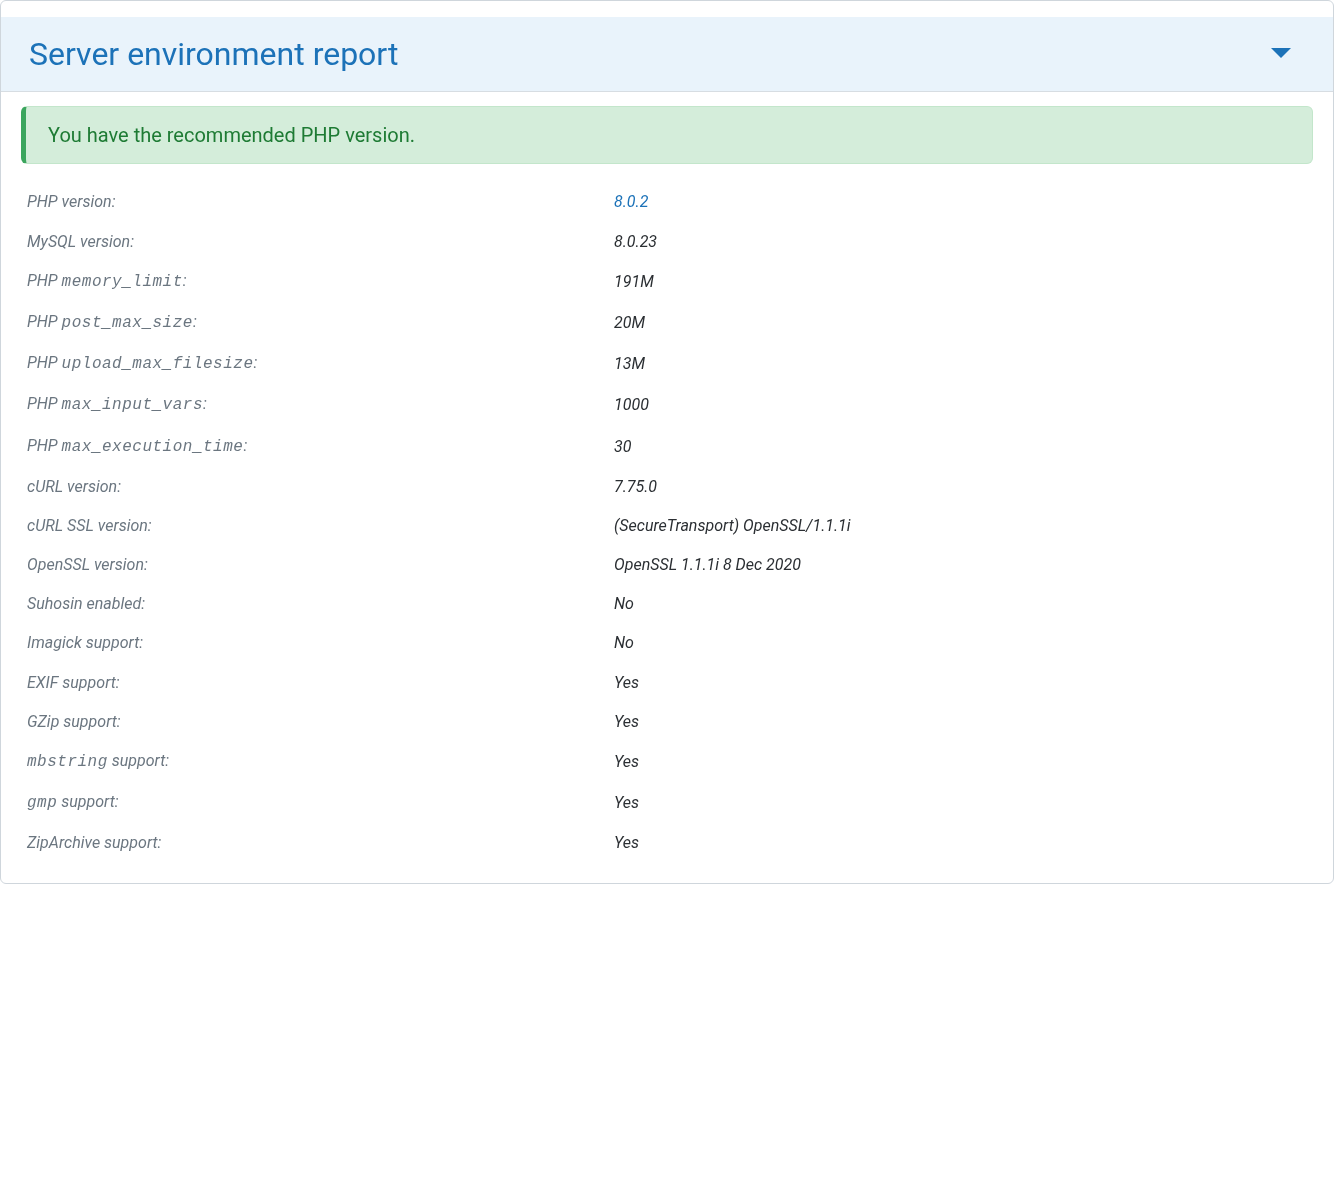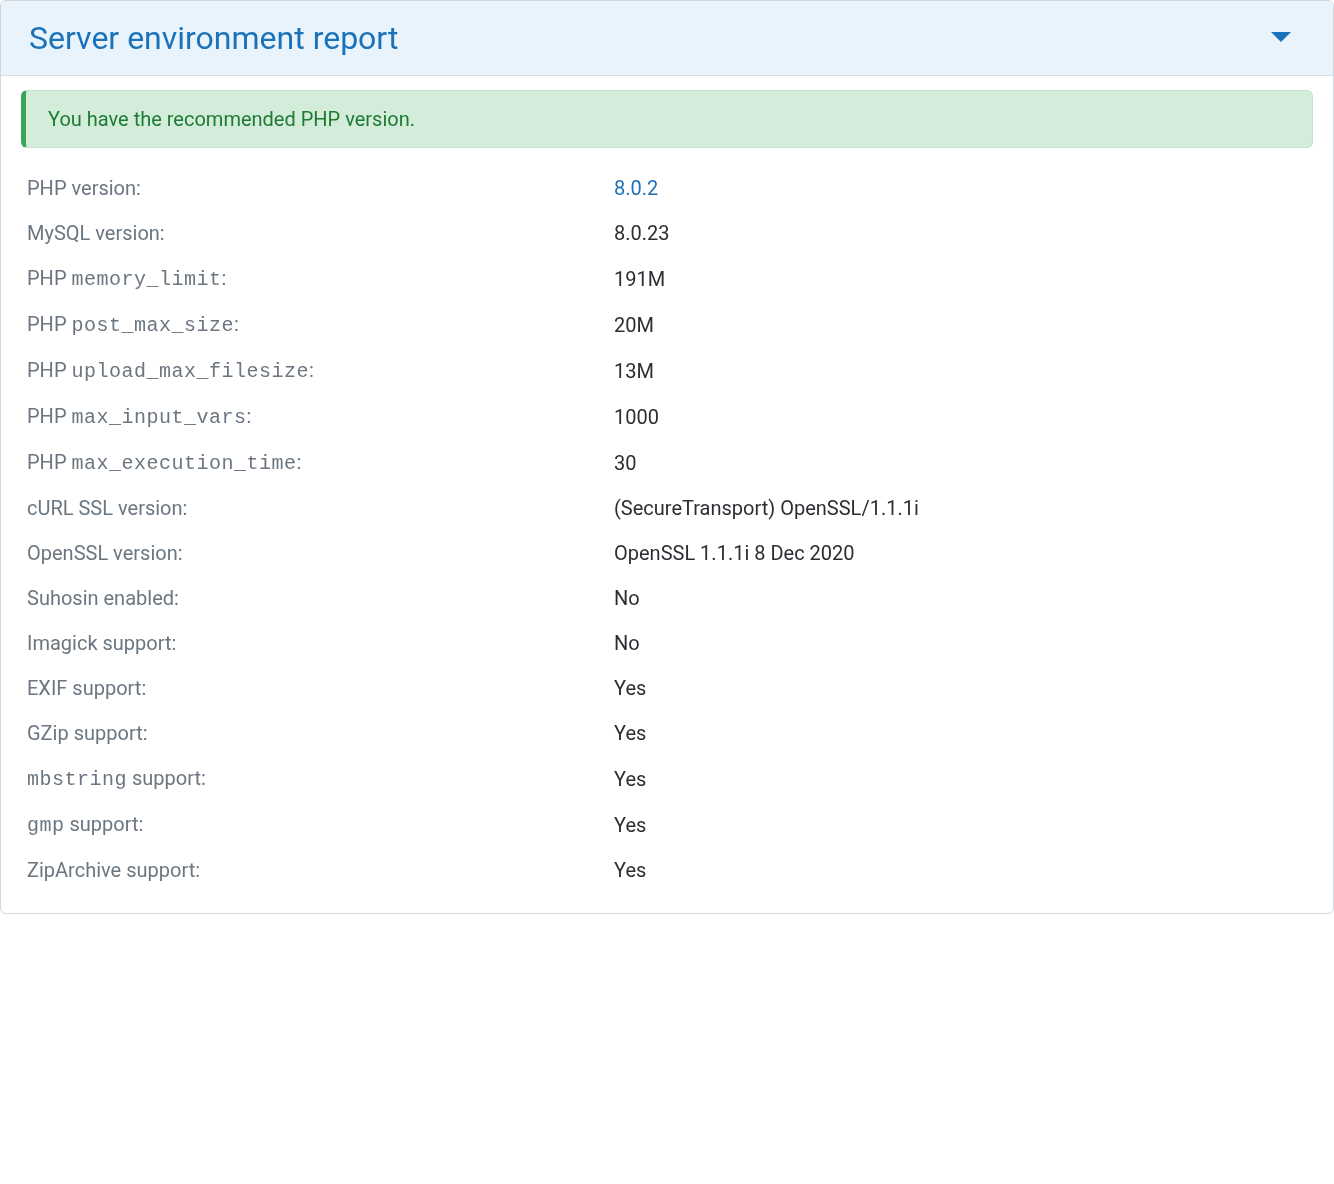--- a/index.html
+++ b/index.html
@@ -18,20 +18,21 @@
     overflow: hidden;
     background: #fff;
   }
   .panel-header {
     display: flex;
     align-items: center;
     justify-content: space-between;
     padding: 18px 40px 18px 28px;
     background: #e9f3fb;
     border-bottom: 1px solid #d7dde2;
+    margin-top: 16px;
   }
   .panel-title {
     font-size: 32px;
     font-weight: 400;
     color: #1c72b8;
     line-height: 1.2;
   }
   .chevron {
     width: 24px;
     height: 24px;
@@ -49,24 +50,25 @@
     border: 1px solid #c3e6cb;
     border-left: 5px solid #3ba55d;
     border-radius: 6px;
     padding: 16px 22px;
     color: #1e7b34;
     font-size: 20px;
     margin: 0 0 18px 0;
   }
   .kv-row {
     display: flex;
-    align-items: flex-end;
+    align-items: center;
     padding: 8px 6px;
-    font-size: 20px;
+    font-size: 16px;
     line-height: 1.45;
+    font-style: italic;
   }
   .kv-label {
     flex: 0 0 555px;
     color: #6b7680;
   }
   .kv-label code, .kv-label .mono {
     font-family: ui-monospace, SFMono-Regular, Menlo, Consolas, "Liberation Mono", monospace;
     letter-spacing: 0.5px;
   }
   .kv-value {
@@ -121,20 +123,24 @@
         </div>
         <div class="kv-row">
           <div class="kv-label"><span>PHP </span><span class="mono">max_input_vars</span><span>:</span></div>
           <div class="kv-value">1000</div>
         </div>
         <div class="kv-row">
           <div class="kv-label"><span>PHP </span><span class="mono">max_execution_time</span><span>:</span></div>
           <div class="kv-value">30</div>
         </div>
         <div class="kv-row">
+          <div class="kv-label"><span>cURL version:</span></div>
+          <div class="kv-value">7.75.0</div>
+        </div>
+        <div class="kv-row">
           <div class="kv-label"><span>cURL SSL version:</span></div>
           <div class="kv-value">(SecureTransport) OpenSSL/1.1.1i</div>
         </div>
         <div class="kv-row">
           <div class="kv-label"><span>OpenSSL version:</span></div>
           <div class="kv-value">OpenSSL 1.1.1i 8 Dec 2020</div>
         </div>
         <div class="kv-row">
           <div class="kv-label"><span>Suhosin enabled:</span></div>
           <div class="kv-value">No</div>

